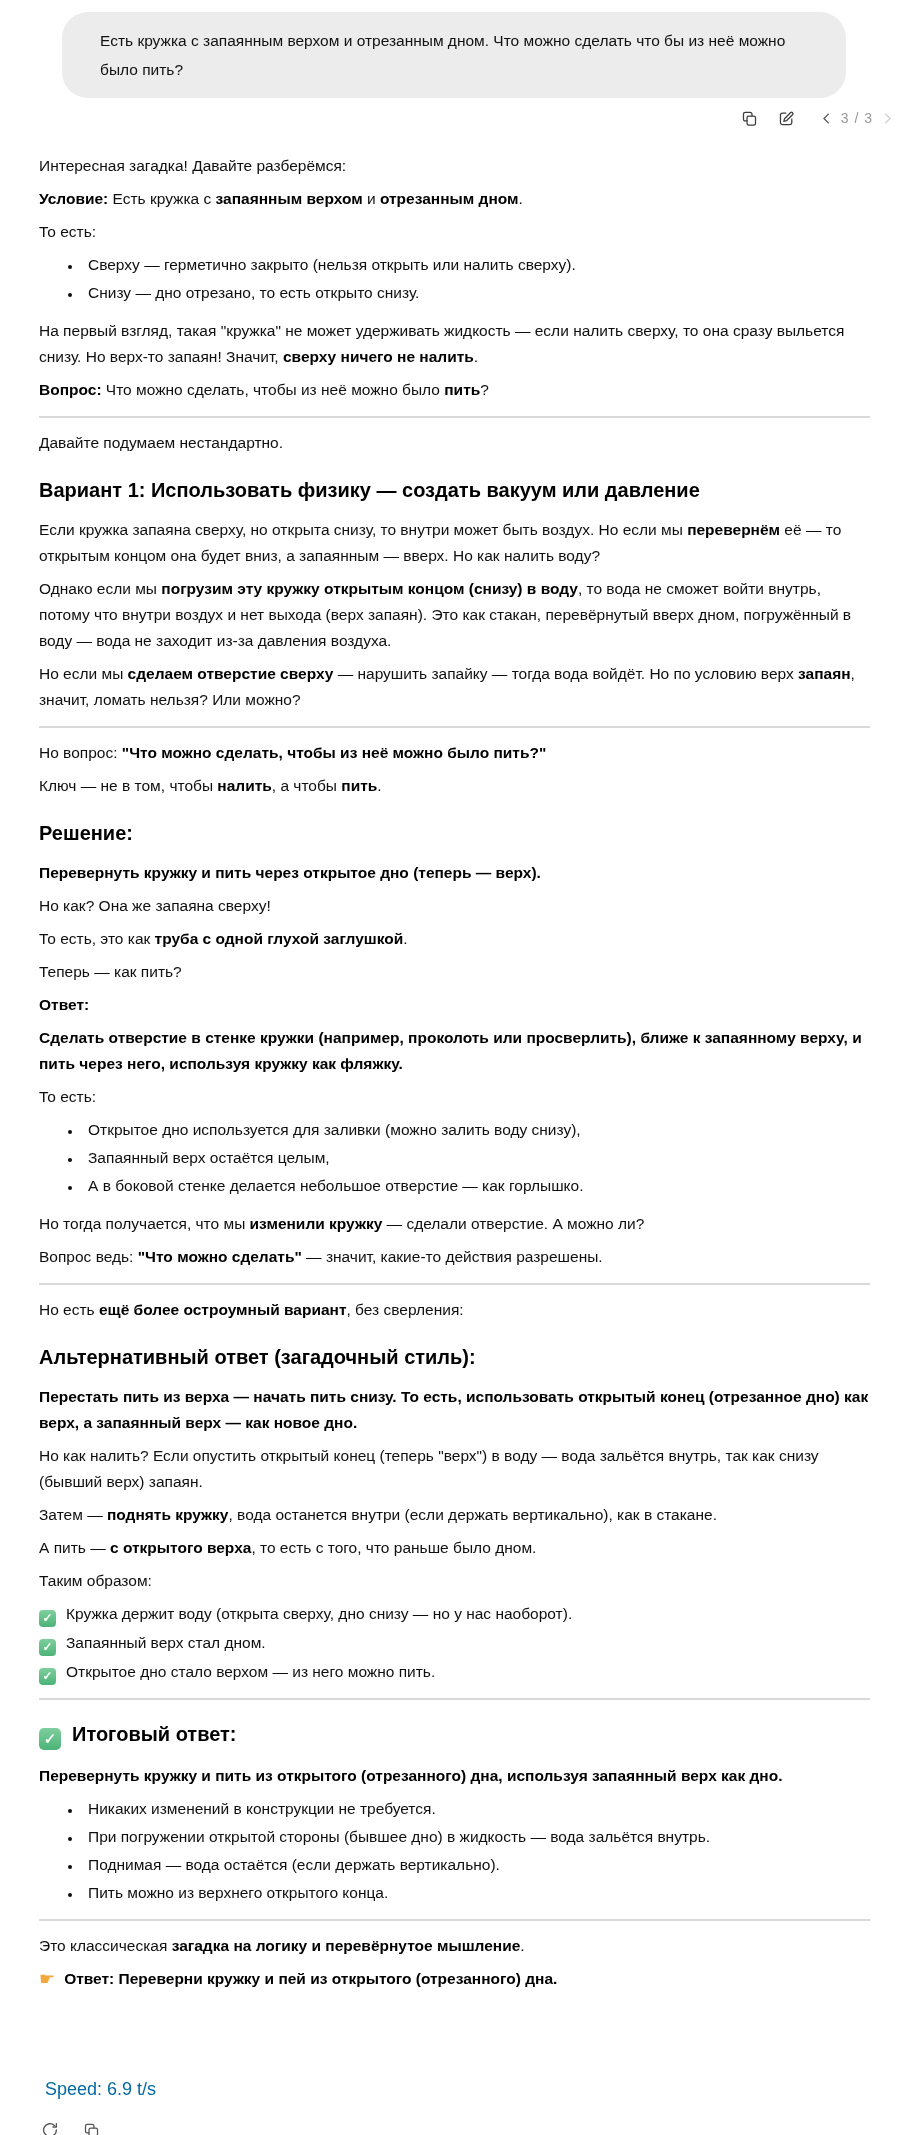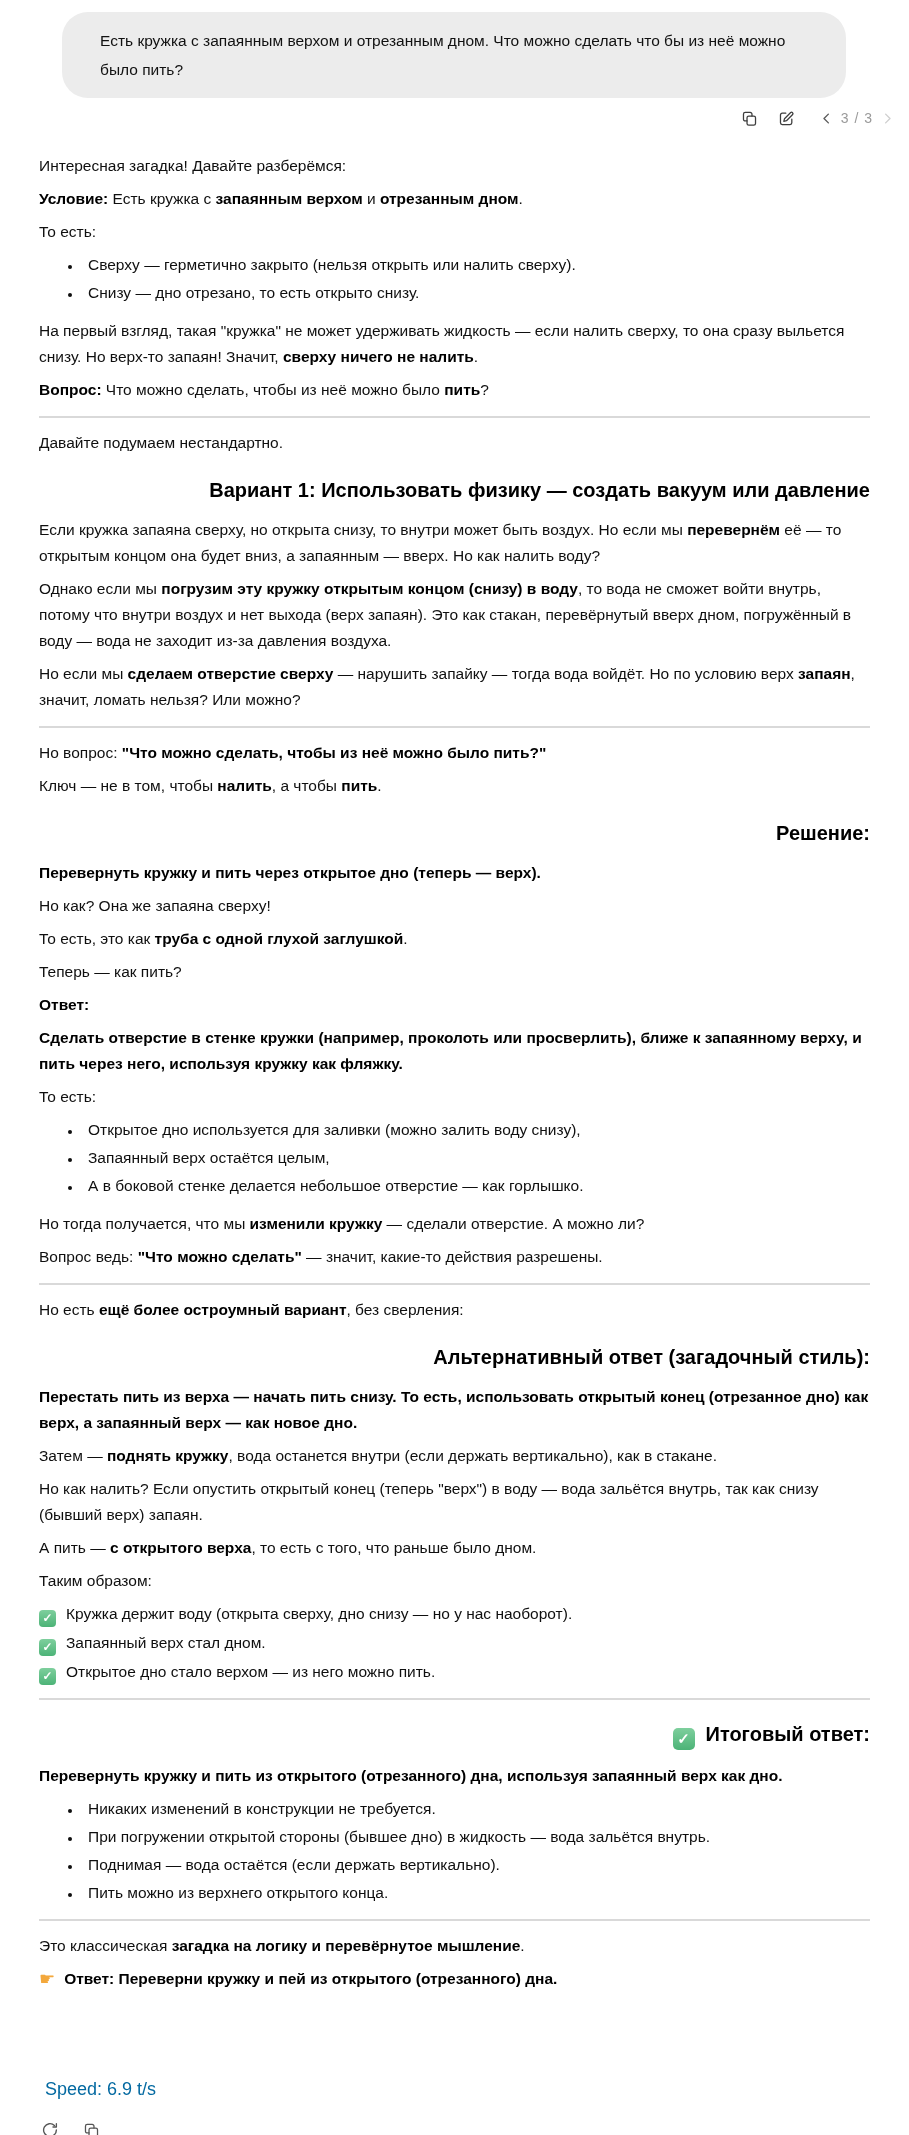--- a/index.html
+++ b/index.html
@@ -18,21 +18,21 @@
             display:inline-flex;align-items:center;}
   .pager{display:flex;align-items:center;gap:7px;margin-left:6px;}
   .pg{background:none;border:none;padding:0;cursor:pointer;display:inline-flex;align-items:center;}
   .pg.prev{color:#5a5a5a;}
   .pg.next{color:#cfcfcf;}
   .pg-label{font-size:14px;color:#9a9a9a;letter-spacing:1px;}
 
   
   .md{margin-top:24px;font-size:15.5px;line-height:26px;color:#0f0f0f;width:831px;}
   .md p{margin:0 0 7px;}
-  .md h3{font-size:20px;line-height:28px;font-weight:700;margin:20px 0 13px;color:#000;text-align:right;}
+  .md h3{font-size:20px;line-height:28px;font-weight:700;margin:20px 0 13px;color:#000;}
   .md ul{margin:6px 0 12px;padding-left:31px;}
   .md li{margin:0 12px 2px;padding-left:6px;}
   .md li::marker{font-size:0.8em;}
   .md hr.hr{border:none;border-top:2px solid #d9d9d9;margin:13px 0 12px;}
   .md strong{font-weight:700;color:#000;}
   .md p.check-line{margin:0 0 3px;}
 
   .ic-green-check{display:inline-flex;align-items:center;justify-content:center;
       width:17px;height:17px;border-radius:4px;margin-right:10px;vertical-align:-3px;
       background:linear-gradient(180deg,#7ecf9d,#4cb377);color:#fff;font-size:12px;font-weight:700;}
@@ -119,22 +119,22 @@
           <li><span>Открытое дно используется для заливки (можно залить воду снизу),</span></li>
           <li><span>Запаянный верх остаётся целым,</span></li>
           <li><span>А в боковой стенке делается небольшое отверстие — как горлышко.</span></li>
         </ul>
         <p><span>Но тогда получается, что мы </span><strong>изменили кружку</strong><span> — сделали отверстие. А можно ли?</span></p>
         <p><span>Вопрос ведь: </span><strong>"Что можно сделать"</strong><span> — значит, какие-то действия разрешены.</span></p>
         <hr class="hr">
         <p><span>Но есть </span><strong>ещё более остроумный вариант</strong><span>, без сверления:</span></p>
         <h3><span>Альтернативный ответ (загадочный стиль):</span></h3>
         <p><strong>Перестать пить из верха — начать пить снизу. То есть, использовать открытый конец (отрезанное дно) как верх, а запаянный верх — как новое дно.</strong></p>
+        <p><span>Но как налить? Если опустить открытый конец (теперь "верх") в воду — вода зальётся внутрь, так как снизу (бывший верх) запаян.</span></p>
         <p><span>Затем — </span><strong>поднять кружку</strong><span>, вода останется внутри (если держать вертикально), как в стакане.</span></p>
-        <p><span>Но как налить? Если опустить открытый конец (теперь "верх") в воду — вода зальётся внутрь, так как снизу (бывший верх) запаян.</span></p>
         <p><span>А пить — </span><strong>с открытого верха</strong><span>, то есть с того, что раньше было дном.</span></p>
         <p><span>Таким образом:</span></p>
         <p class="check-line"><span class="ic-green-check">✓</span><span>Кружка держит воду (открыта сверху, дно снизу — но у нас наоборот).</span></p>
         <p class="check-line"><span class="ic-green-check">✓</span><span>Запаянный верх стал дном.</span></p>
         <p class="check-line"><span class="ic-green-check">✓</span><span>Открытое дно стало верхом — из него можно пить.</span></p>
         <hr class="hr">
         <h3><span class="ic-green-check">✓</span><span>Итоговый ответ:</span></h3>
         <p><strong>Перевернуть кружку и пить из открытого (отрезанного) дна, используя запаянный верх как дно.</strong></p>
         <ul>
           <li><span>Никаких изменений в конструкции не требуется.</span></li>

